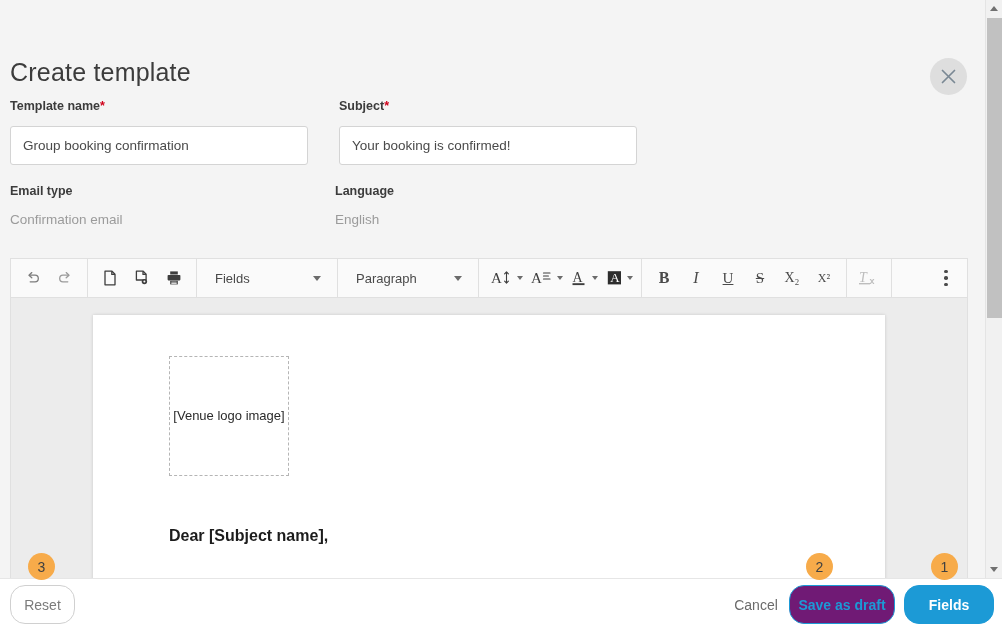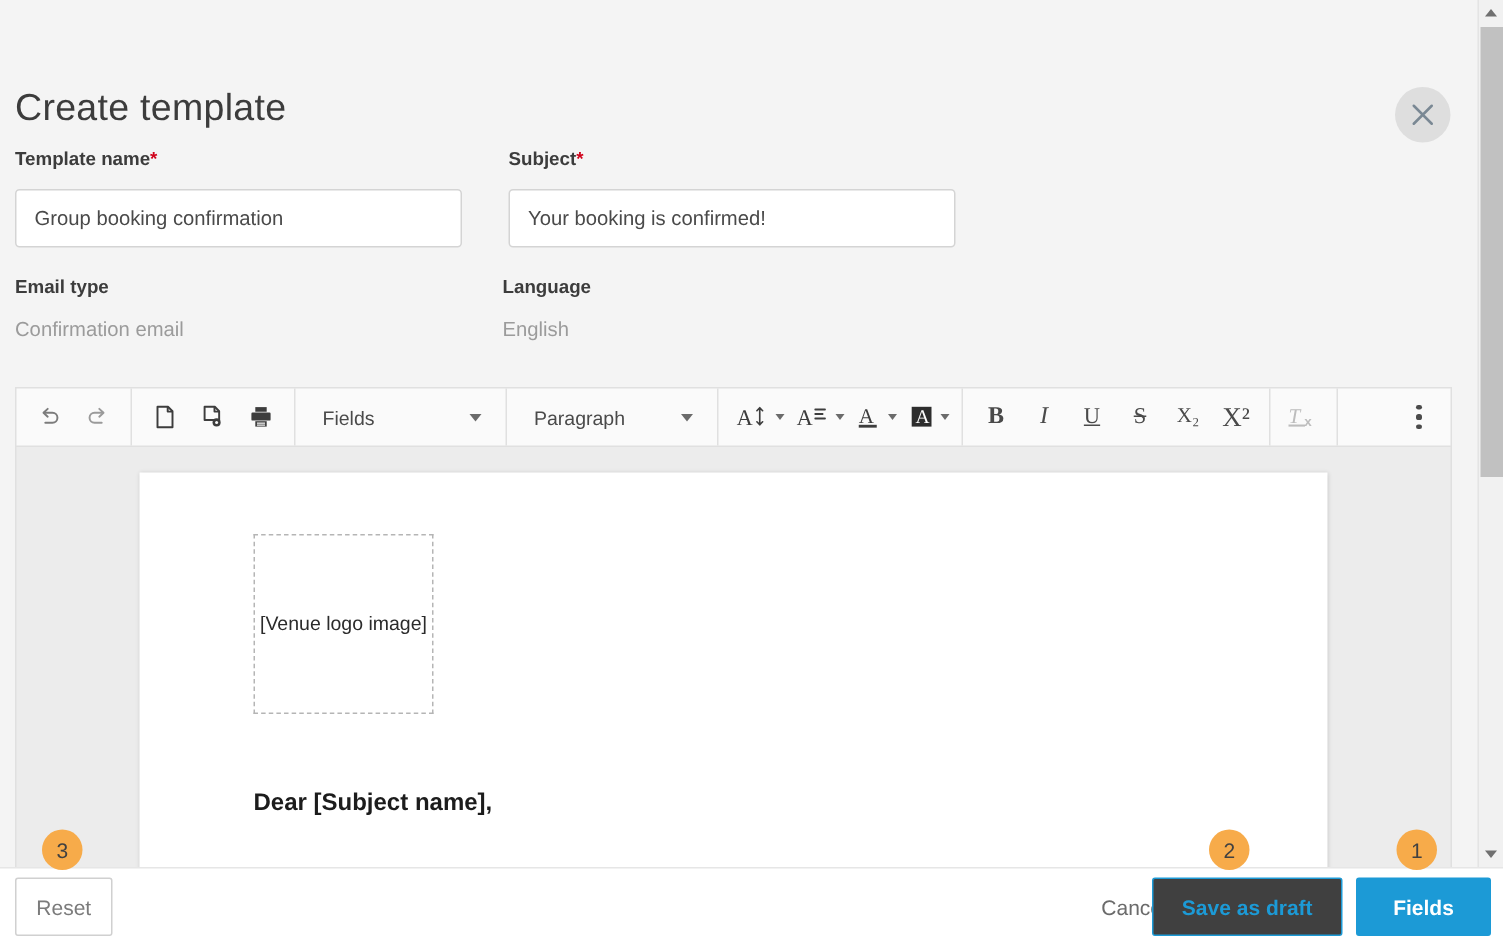--- a/index.html
+++ b/index.html
@@ -175,37 +175,37 @@
   
   .footer {
     position: absolute; left: 0; bottom: 0;
     width: 1002px; height: 52px;
     background: #ffffff;
     border-top: 1px solid #e6e6e6;
   }
   .btn {
     position: absolute;
     height: 39px;
-    border-radius: 2px;
+    border-radius: 15px;
     font-size: 14px;
     font-family: "Liberation Sans", sans-serif;
     cursor: pointer;
     display: flex; align-items: center; justify-content: center;
   }
   .btn-reset {
     left: 10px; top: 6px; width: 65px;
     background: #ffffff; border: 1px solid #d0d0d0; color: #7b7b7b;
   }
   .btn-cancel {
     right: 213px; top: 6px; width: 66px;
     background: transparent; border: none; color: #6b6b6b;
   }
   .btn-draft {
-    right: 107px; top: 6px; width: 127px;
-    background: #404040; border: 1px solid #1c9ad6;
+    right: 107px; top: 6px; width: 106px;
+    background: #701a75; border: 1px solid #1c9ad6;
     color: #1c9ad6; font-weight: bold;
   }
   .btn-publish {
     right: 8px; top: 6px; width: 90px;
     background: #1c9ad6; border: 1px solid #1c9ad6;
     color: #ffffff; font-weight: bold;
   }
 
   
   .badge {
@@ -341,21 +341,21 @@
             <span class="caret sm"></span>
           </div>
         </div>
 
         <div class="tb-group">
           <button class="tb-btn" style="font-weight:bold; font-size:16px;">B</button>
           <button class="tb-btn" style="font-style:italic; font-size:16px;">I</button>
           <button class="tb-btn" style="text-decoration:underline; font-size:15px;">U</button>
           <button class="tb-btn" style="text-decoration:line-through; font-size:15px;">S</button>
           <button class="tb-btn" style="font-size:14px;">X₂</button>
-          <button class="tb-btn" style="font-size:18px;">X²</button>
+          <button class="tb-btn" style="font-size:12px;">X²</button>
         </div>
 
         <div class="tb-group">
           <button class="tb-btn disabled">
             <svg width="22" height="18" viewBox="0 0 22 18">
               <text x="1" y="13" font-family="Liberation Serif, serif" font-size="14" font-style="italic" fill="#bdbdbd">T</text>
               <rect x="1" y="14" width="11" height="1.4" fill="#bdbdbd"></rect>
               <text x="11.5" y="15" font-family="Liberation Sans, sans-serif" font-size="9" font-weight="bold" fill="#bdbdbd">x</text>
             </svg>
           </button>

